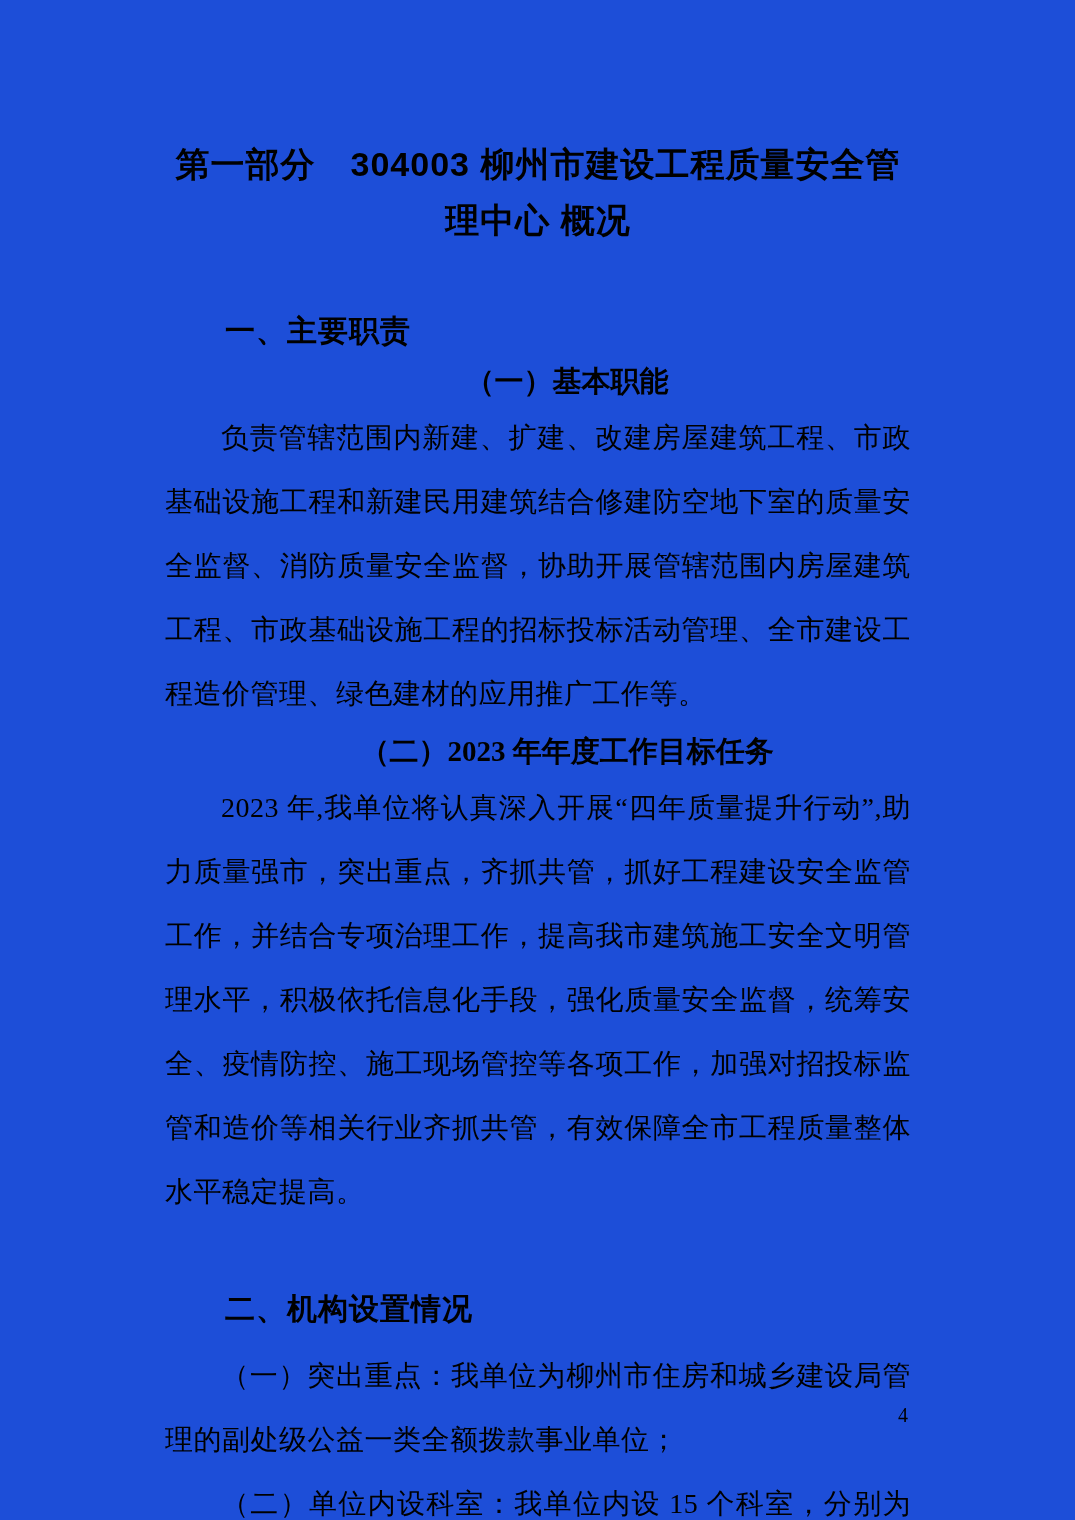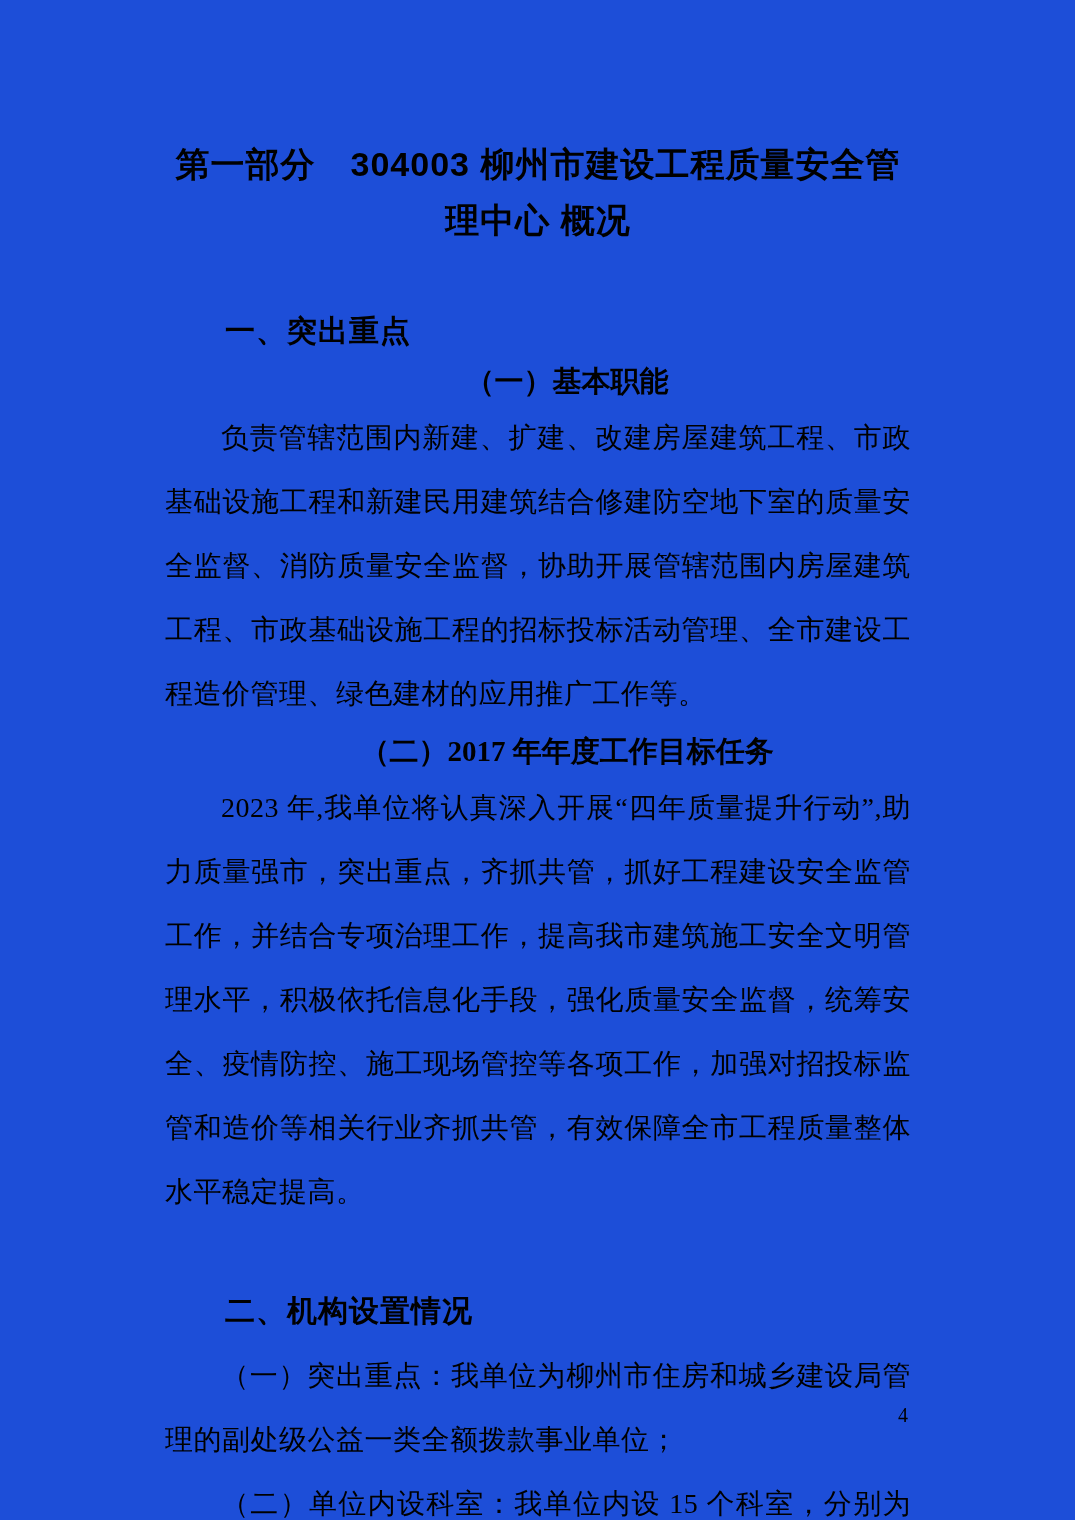--- a/index.html
+++ b/index.html
@@ -69,31 +69,31 @@
   }
 </style>
 </head>
 <body>
 
 <div class="page">
   <div class="content">
 
     <div class="doc-title">第一部分　304003 柳州市建设工程质量安全管理中心 概况</div>
 
-    <h2 class="h-major">一、突出重点</h2>
+    <h2 class="h-major">一、主要职责</h2>
 
     <h3 class="h-minor">（一）基本职能</h3>
 
     <p class="para">负责管辖范围内新建、扩建、改建房屋建筑工程、市政基础设施工程和新建民用建筑结合修建防空地下室的质量安全监督、消防质量安全监督，协助开展管辖范围内房屋建筑工程、市政基础设施工程的招标投标活动管理、全市建设工程造价管理、绿色建材的应用推广工作等。</p>
 
-    <h3 class="h-minor">（二）2017 年年度工作目标任务</h3>
+    <h3 class="h-minor">（二）2023 年年度工作目标任务</h3>
 
     <p class="para">2023 年,我单位将认真深入开展“四年质量提升行动”,助力质量强市，突出重点，齐抓共管，抓好工程建设安全监管工作，并结合专项治理工作，提高我市建筑施工安全文明管理水平，积极依托信息化手段，强化质量安全监督，统筹安全、疫情防控、施工现场管控等各项工作，加强对招投标监管和造价等相关行业齐抓共管，有效保障全市工程质量整体水平稳定提高。</p>
 
-    <h2 class="h-major" style="margin-top:62px;">二、机构设置情况</h2>
+    <h2 class="h-major" style="margin-top:62px;font-family:Liberation Mono, monospace;">二、机构设置情况</h2>
 
     <p class="para para-tight">（一）突出重点：我单位为柳州市住房和城乡建设局管理的副处级公益一类全额拨款事业单位；</p>
 
     <p class="para">（二）单位内设科室：我单位内设 15 个科室，分别为办公室、人事教育科、财务科、建设工程登记注册备案管理</p>
 
   </div>
 
   <div class="page-number">4</div>
 </div>
 

